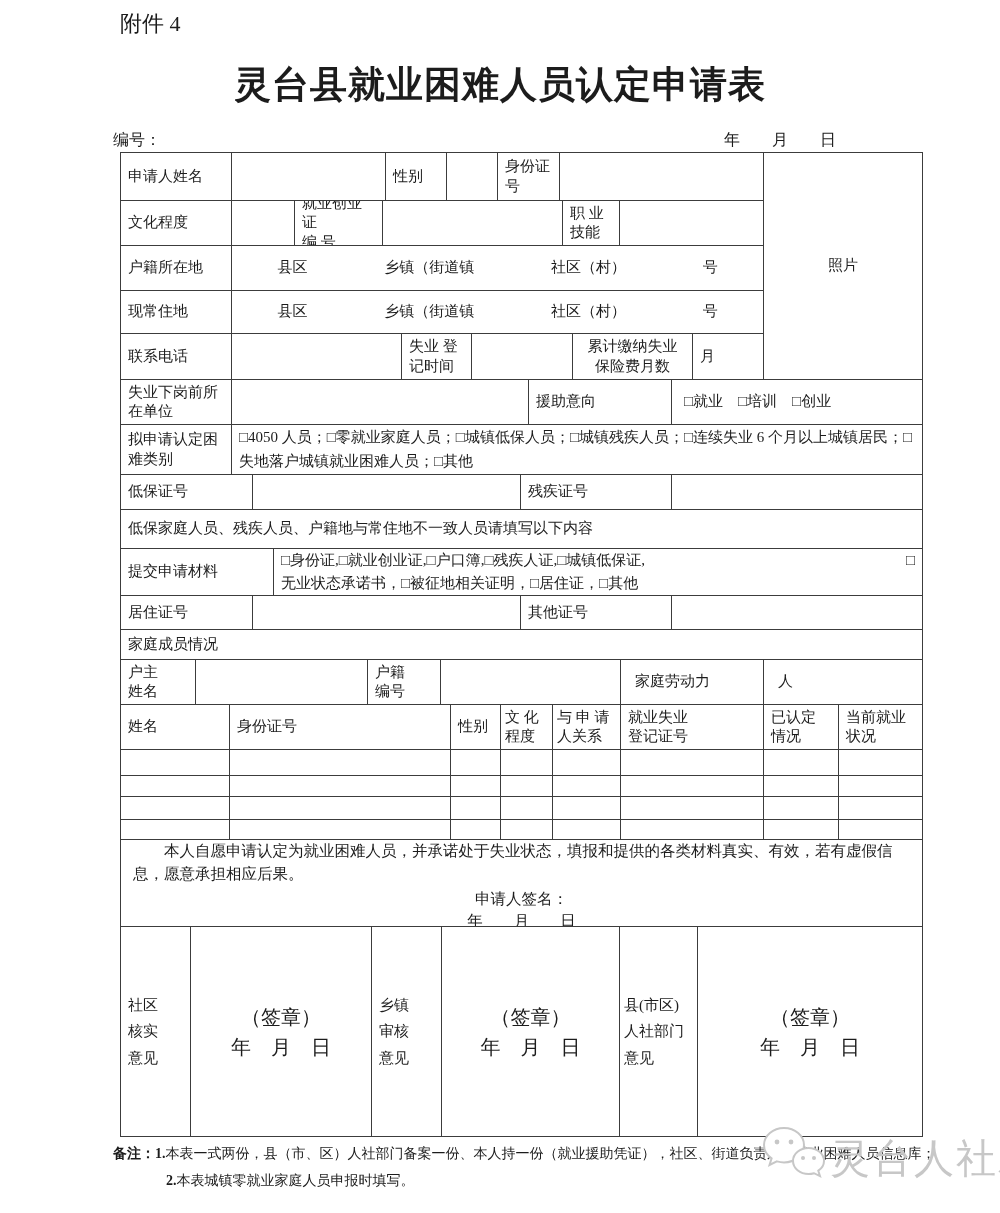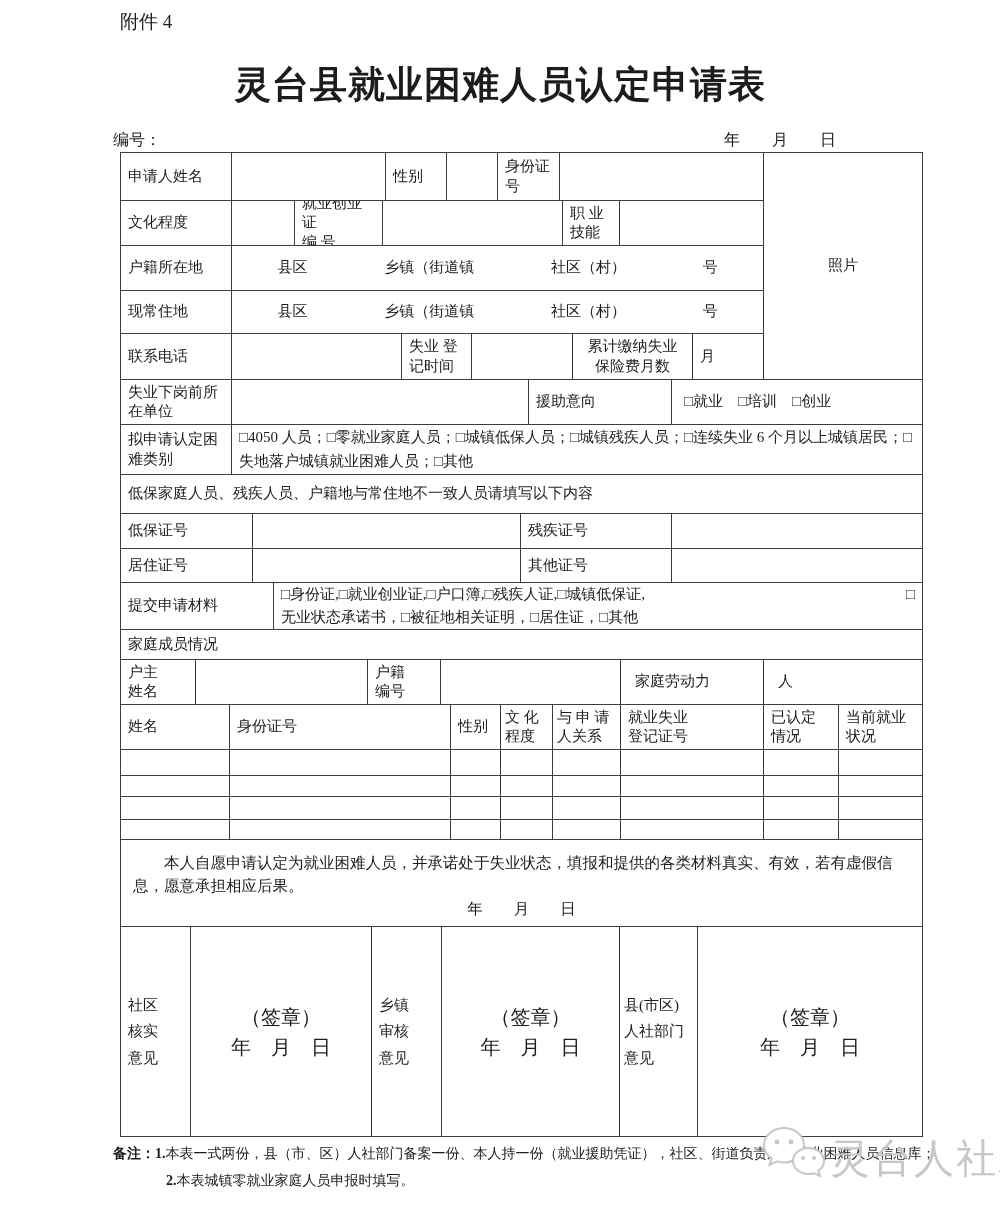--- a/index.html
+++ b/index.html
@@ -1,21 +1,21 @@
 <!DOCTYPE html>
 <html><head>
 <meta charset="utf-8">
 <style>
   html,body{margin:0;padding:0;}
   body{
     width:1000px;height:1213px;position:relative;background:#fff;
     font-family:"Liberation Serif","DejaVu Serif",serif;color:#1c1c1c;
     overflow:hidden;
   }
-  .attachment{position:absolute;left:120px;top:9px;font-size:19px;}
+  .attachment{position:absolute;left:120px;top:9px;font-size:22px;}
   .doc-title{position:absolute;left:0;top:60px;width:100%;text-align:center;
     font-size:37px;font-weight:bold;letter-spacing:1px;}
   .meta-row{position:absolute;left:113px;top:130px;width:803px;display:flex;
     justify-content:space-between;font-size:16px;}
   .meta-row .date-header{padding-right:80px;}
 
   .form{position:absolute;left:120px;top:152px;width:803px;border:1.5px solid #3c3c3c;box-sizing:border-box;}
   .row{display:flex;border-bottom:1px solid #3c3c3c;box-sizing:border-box;align-items:stretch;}
   .row.last{border-bottom:none;}
   .c{border-right:1px solid #3c3c3c;box-sizing:border-box;display:flex;align-items:center;
@@ -155,59 +155,59 @@
   <div class="row" style="height:50px">
     <div class="c" style="width:111px">
         <span class="pre">拟申请认定困
 难类别</span>
       </div>
     <div class="c end opts" style="flex:1">
         <span>□4050 人员；□零就业家庭人员；□城镇低保人员；□城镇残疾人员；□连续失业 6 个月以上城镇居民；□失地落户城镇就业困难人员；□其他</span>
       </div>
   </div>
 
+  <div class="row" style="height:35px">
+    <div class="c" style="width:132px">
+        <span class="pre">低保证号</span>
+      </div>
+    <div class="c" style="width:268px"></div>
+    <div class="c" style="width:151px">
+        <span class="pre">残疾证号</span>
+      </div>
+    <div class="c end" style="flex:1"></div>
+  </div>
+
   <div class="row" style="height:39px">
     <div class="c end" style="flex:1">
         <span class="pre">低保家庭人员、残疾人员、户籍地与常住地不一致人员请填写以下内容</span>
       </div>
-  </div>
-
-  <div class="row" style="height:35px">
-    <div class="c" style="width:132px">
-        <span class="pre">低保证号</span>
-      </div>
-    <div class="c" style="width:268px"></div>
-    <div class="c" style="width:151px">
-        <span class="pre">残疾证号</span>
-      </div>
-    <div class="c end" style="flex:1"></div>
-  </div>
-
-  <div class="row" style="height:34px">
-    <div class="c" style="width:132px">
-        <span class="pre">居住证号</span>
-      </div>
-    <div class="c" style="width:268px"></div>
-    <div class="c" style="width:151px">
-        <span class="pre">其他证号</span>
-      </div>
-    <div class="c end" style="flex:1"></div>
   </div>
 
   <div class="row" style="height:47px">
     <div class="c" style="width:153px">
         <span class="pre">提交申请材料</span>
       </div>
     <div class="c end flexcol opts" style="flex:1">
       <div class="mat-line1">
         <span>□身份证,□就业创业证,□户口簿,□残疾人证,□城镇低保证,</span>
         <span>□</span>
       </div>
       <div><span>无业状态承诺书，□被征地相关证明，□居住证，□其他</span></div>
     </div>
+  </div>
+
+  <div class="row" style="height:34px">
+    <div class="c" style="width:132px">
+        <span class="pre">居住证号</span>
+      </div>
+    <div class="c" style="width:268px"></div>
+    <div class="c" style="width:151px">
+        <span class="pre">其他证号</span>
+      </div>
+    <div class="c end" style="flex:1"></div>
   </div>
 
   <div class="row" style="height:30px">
     <div class="c end" style="flex:1">
         <span class="pre">家庭成员情况</span>
       </div>
   </div>
 
   <div class="row" style="height:45px">
     <div class="c" style="width:75px">
@@ -297,20 +297,21 @@
       <div class="c" style="width:52px"></div>
       <div class="c" style="width:68px"></div>
       <div class="c" style="width:143px"></div>
       <div class="c" style="width:75px"></div>
       <div class="c end" style="flex:1"></div>
   </div>
 
   <div class="row" style="height:87px">
     <div class="c end decl-cell" style="flex:1">
       <p class="decl-text">本人自愿申请认定为就业困难人员，并承诺处于失业状态，填报和提供的各类材料真实、有效，若有虚假信息，愿意承担相应后果。</p>
+      <div class="decl-sign">申请人签名：</div>
       <div class="decl-date">年　　月　　日</div>
     </div>
   </div>
 
   <div class="row last" style="height:209px">
     <div class="c sig-label" style="width:70px">
         <span class="pre">社区
 核实
 意见</span>
       </div>

